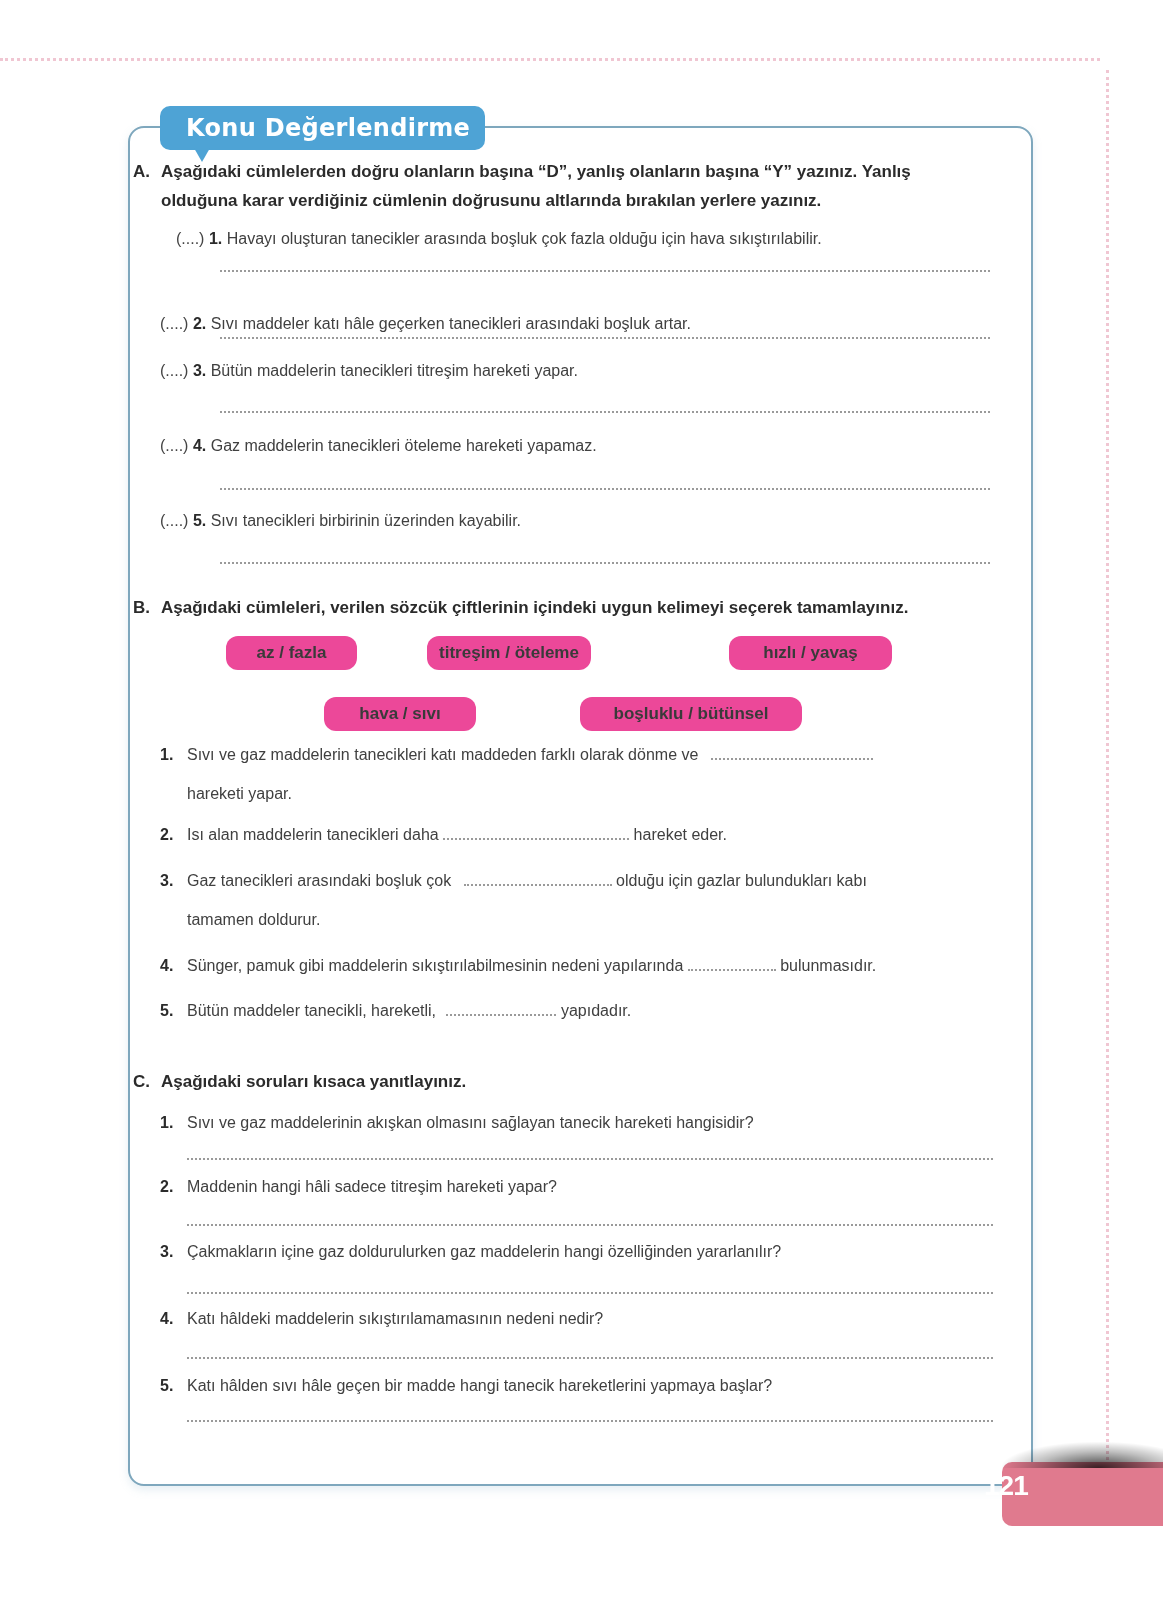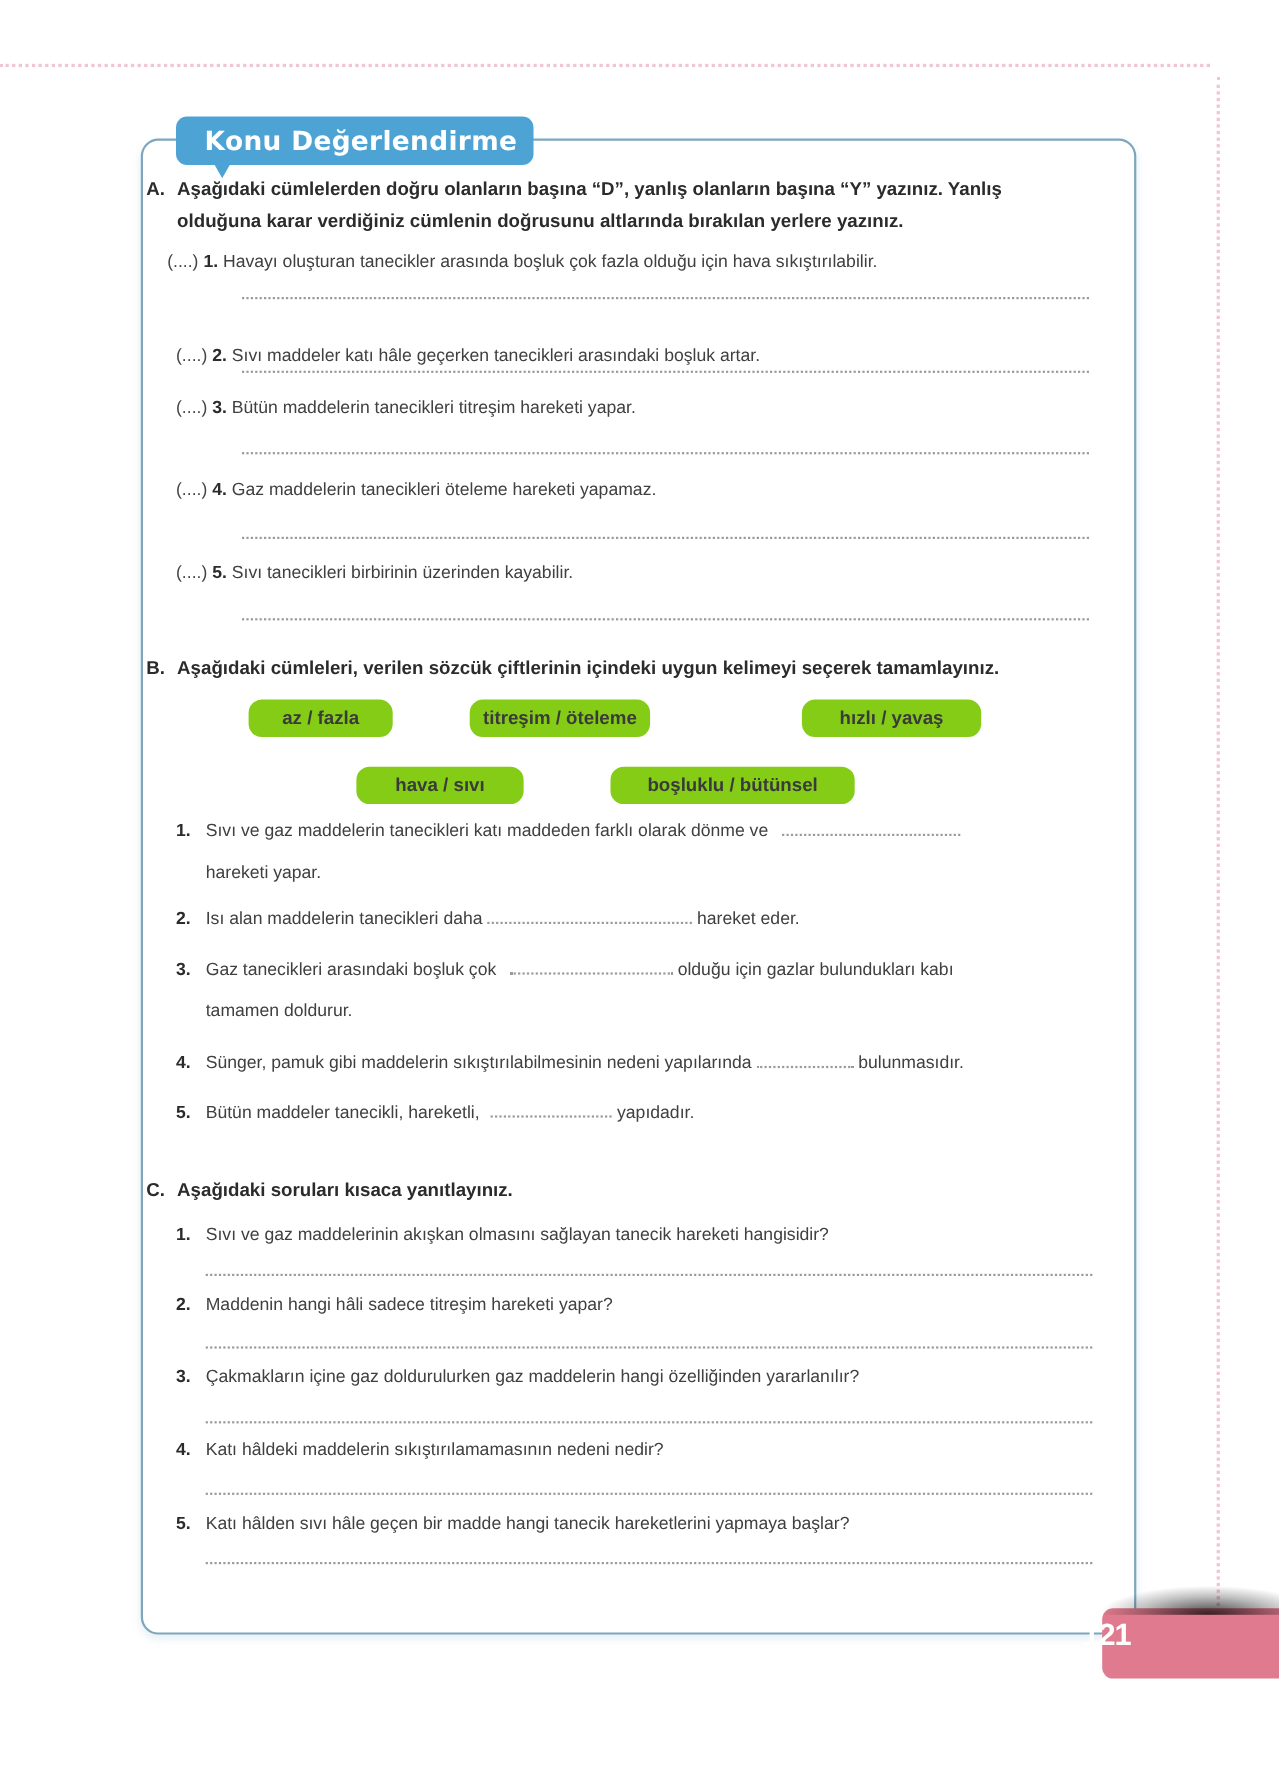--- a/index.html
+++ b/index.html
@@ -35,21 +35,21 @@
   .abs { position:absolute; }
   .sec-head { font-weight:bold; font-size:17px; color:#2b2b2b; white-space:nowrap; }
   .sec-letter { display:inline-block; width:28px; }
   .line-text { font-size:16px; color:#404040; white-space:nowrap; }
   .paren { color:#444; }
   .num { font-weight:bold; color:#2b2b2b; }
   .dots {
     position:absolute; height:0; border-top:2px dotted #9a9a9a;
   }
   .pill {
-    position:absolute; height:34px; background:#84cc16; border-radius:12px;
+    position:absolute; height:34px; background:#ec4899; border-radius:12px;
     font-weight:bold; font-size:17px; color:#3a3a3a; text-align:center; line-height:34px;
   }
   .blank {
     display:inline-block; border-bottom:2px dotted #9a9a9a; height:12px; vertical-align:baseline;
   }
   .page-tab {
     position:absolute; left:1002px; top:1462px; width:161px; height:64px;
     background:#e07a8e; border-radius:10px 0 0 10px;
   }
   .page-tab::before {
@@ -68,21 +68,21 @@
 <div class="dotted-right"></div>
 
 <div class="card"></div>
 <div class="title-badge">Konu Değerlendirme 1</div>
 
 <div class="abs sec-head" style="left:133px; top:162px;">
   <span class="sec-letter">A.</span><span>Aşağıdaki cümlelerden doğru olanların başına “D”, yanlış olanların başına “Y” yazınız. Yanlış</span>
 </div>
 <div class="abs sec-head" style="left:161px; top:191px;">olduğuna karar verdiğiniz cümlenin doğrusunu altlarında bırakılan yerlere yazınız.</div>
 
-<div class="abs line-text" style="left:152px; top:230px;">
+<div class="abs line-text" style="left:176px; top:230px;">
   <span class="paren">(....)</span> <span class="num">1.</span> <span>Havayı oluşturan tanecikler arasında boşluk çok fazla olduğu için hava sıkıştırılabilir.</span>
 </div>
 <div class="dots" style="left:220px; top:270px; width:770px;"></div>
 
 <div class="abs line-text" style="left:160px; top:295px;margin-top:20px;">
   <span class="paren">(....)</span> <span class="num">2.</span> <span>Sıvı maddeler katı hâle geçerken tanecikleri arasındaki boşluk artar.</span>
 </div>
 <div class="dots" style="left:220px; top:337px; width:770px;"></div>
 
 <div class="abs line-text" style="left:160px; top:362px;">
@@ -101,21 +101,21 @@
 <div class="dots" style="left:220px; top:562px; width:770px;"></div>
 
 <div class="abs sec-head" style="left:133px; top:598px;">
   <span class="sec-letter">B.</span><span>Aşağıdaki cümleleri, verilen sözcük çiftlerinin içindeki uygun kelimeyi seçerek tamamlayınız.</span>
 </div>
 
 <div class="pill" style="left:226px; top:636px; width:131px;">az / fazla</div>
 <div class="pill" style="left:427px; top:636px; width:164px;">titreşim / öteleme</div>
 <div class="pill" style="left:729px; top:636px; width:163px;">hızlı / yavaş</div>
 <div class="pill" style="left:324px; top:697px; width:152px;">hava / sıvı</div>
-<div class="pill" style="left:555px; top:697px; width:222px;">boşluklu / bütünsel</div>
+<div class="pill" style="left:580px; top:697px; width:222px;">boşluklu / bütünsel</div>
 
 <div class="abs line-text" style="left:160px; top:746px;">
   <span class="num" style="display:inline-block;width:27px;">1.</span><span>Sıvı ve gaz maddelerin tanecikleri katı maddeden farklı olarak dönme ve</span>
   <span class="blank" style="width:162px; margin-left:8px;"></span>
 </div>
 <div class="abs line-text" style="left:187px; top:785px;">hareketi yapar.</div>
 
 <div class="abs line-text" style="left:160px; top:826px;">
   <span class="num" style="display:inline-block;width:27px;">2.</span><span>Isı alan maddelerin tanecikleri daha</span>
   <span class="blank" style="width:186px;"></span>

